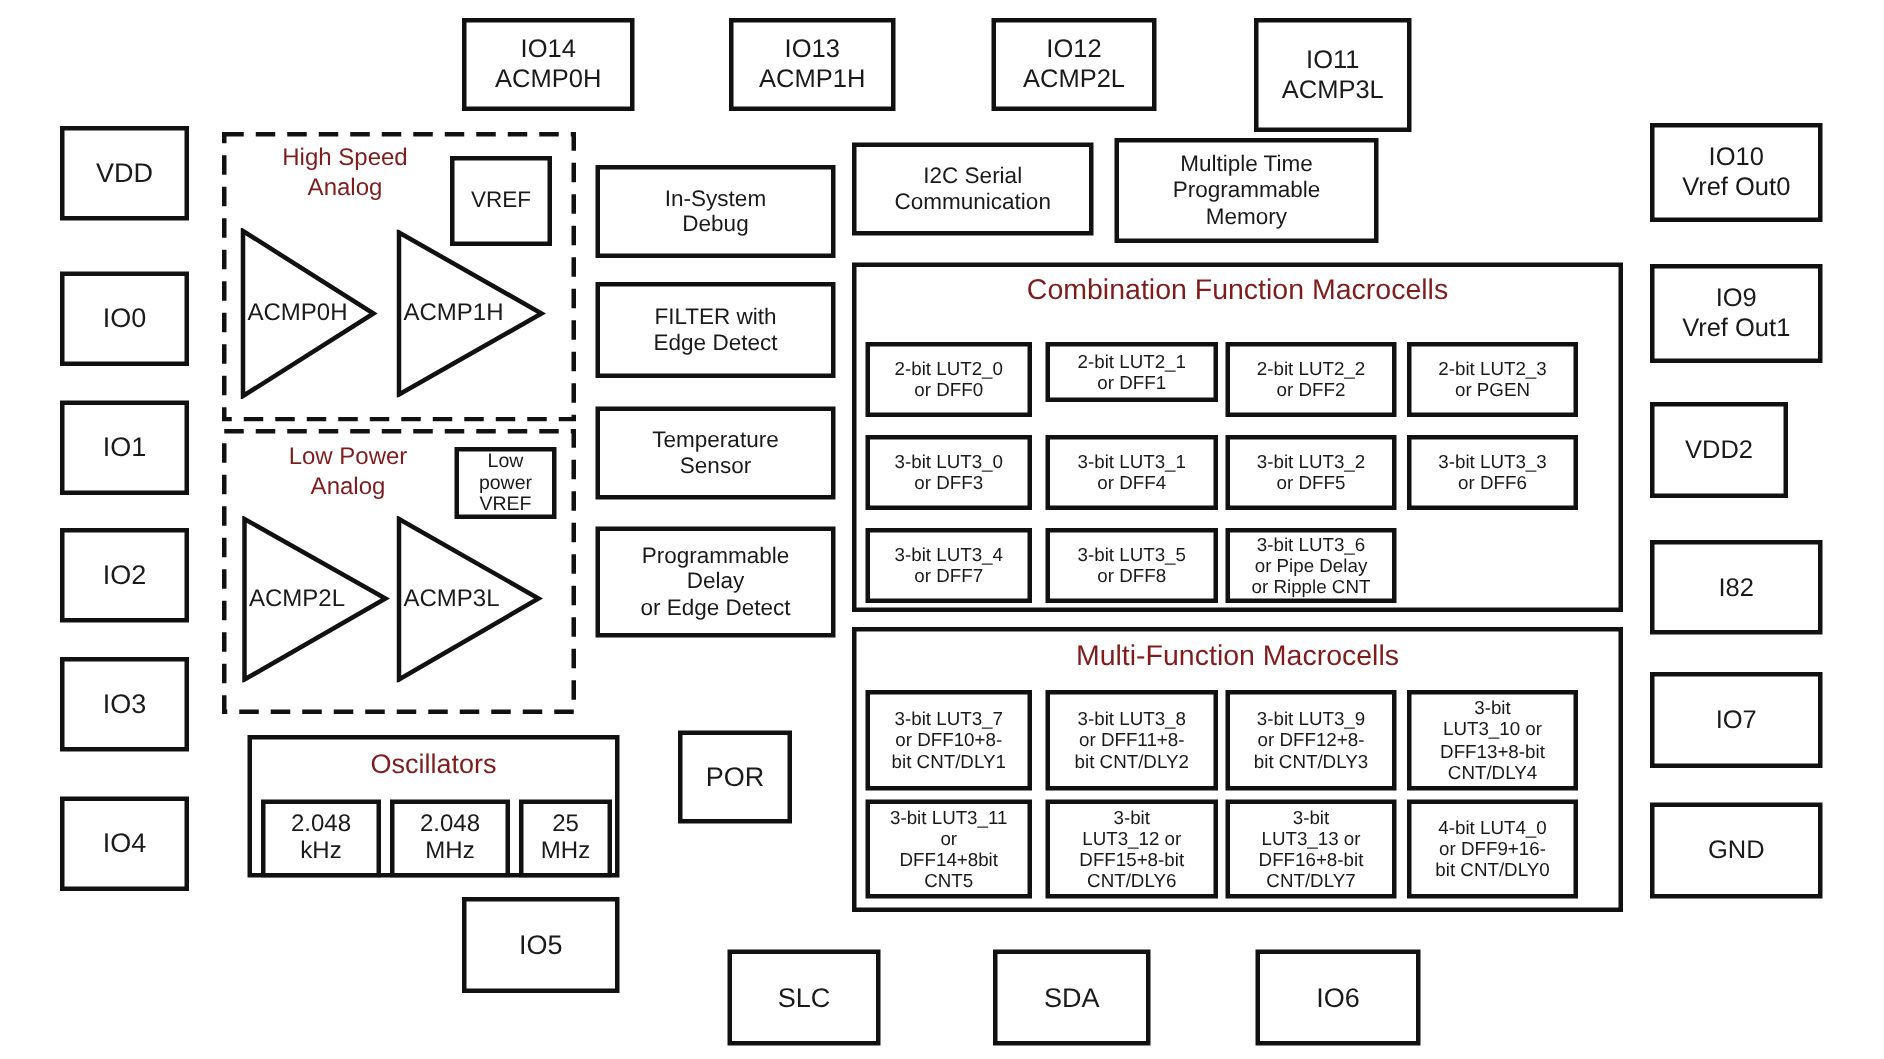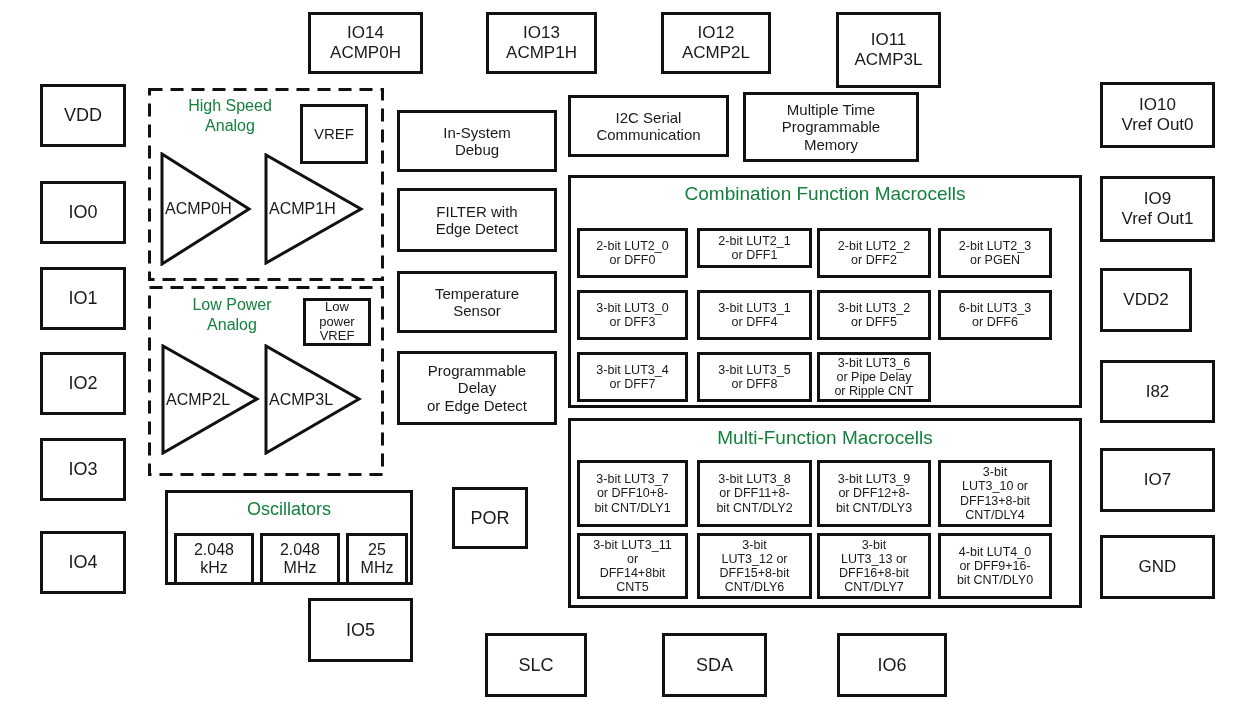--- a/index.html
+++ b/index.html
@@ -1,20 +1,20 @@
 <!DOCTYPE html>
 <html><head>
 <meta charset="utf-8">
 <style>
   *{box-sizing:border-box;margin:0;padding:0}
   html,body{background:#fff}
   body{font-family:"Liberation Sans","DejaVu Sans",sans-serif;color:#111}
   #canvas{position:relative;width:1256px;height:706px;background:#fff;overflow:hidden}
   .b{position:absolute;border:3px solid #111;background:#fff;display:flex;align-items:center;justify-content:center;text-align:center;white-space:pre-line;line-height:1.15;color:#1a1a1a}
-  .t{position:absolute;text-align:center;white-space:pre-line;color:#15803d}
+  .t{position:absolute;text-align:center;white-space:pre-line;color:#7f1d1d}
   .dashrect{position:absolute}
   .pin{font-size:18px}
   .pin2{font-size:17px}
   .mid{font-size:15px}
   .cell{font-size:12.5px;line-height:1.13;padding:13px}
   .bigtitle{font-size:19px}
   .osctitle{font-size:18px}
   .osc-item{font-size:16px;line-height:1.12}
   .group-title{font-size:16px;line-height:1.25}
   .vref{font-size:15px}
@@ -124,21 +124,21 @@
   <div class="b cell" style="left:817px;top:228px;width:114px;height:50px">2-bit LUT2_2
 or DFF2</div>
   <div class="b cell" style="left:938px;top:228px;width:114px;height:50px">2-bit LUT2_3
 or PGEN</div>
   <div class="b cell" style="left:577px;top:290px;width:111px;height:50px">3-bit LUT3_0
 or DFF3</div>
   <div class="b cell" style="left:697px;top:290px;width:115px;height:50px">3-bit LUT3_1
 or DFF4</div>
   <div class="b cell" style="left:817px;top:290px;width:114px;height:50px">3-bit LUT3_2
 or DFF5</div>
-  <div class="b cell" style="left:938px;top:290px;width:114px;height:50px">6-bit LUT3_3
+  <div class="b cell" style="left:938px;top:290px;width:114px;height:50px">3-bit LUT3_3
 or DFF6</div>
   <div class="b cell" style="left:577px;top:352px;width:111px;height:50px">3-bit LUT3_4
 or DFF7</div>
   <div class="b cell" style="left:697px;top:352px;width:115px;height:50px">3-bit LUT3_5
 or DFF8</div>
   <div class="b cell" style="left:817px;top:352px;width:114px;height:50px">3-bit LUT3_6
 or Pipe Delay
 or Ripple CNT</div>
 
   <div class="b" style="left:568px;top:418px;width:514px;height:190px"></div>

